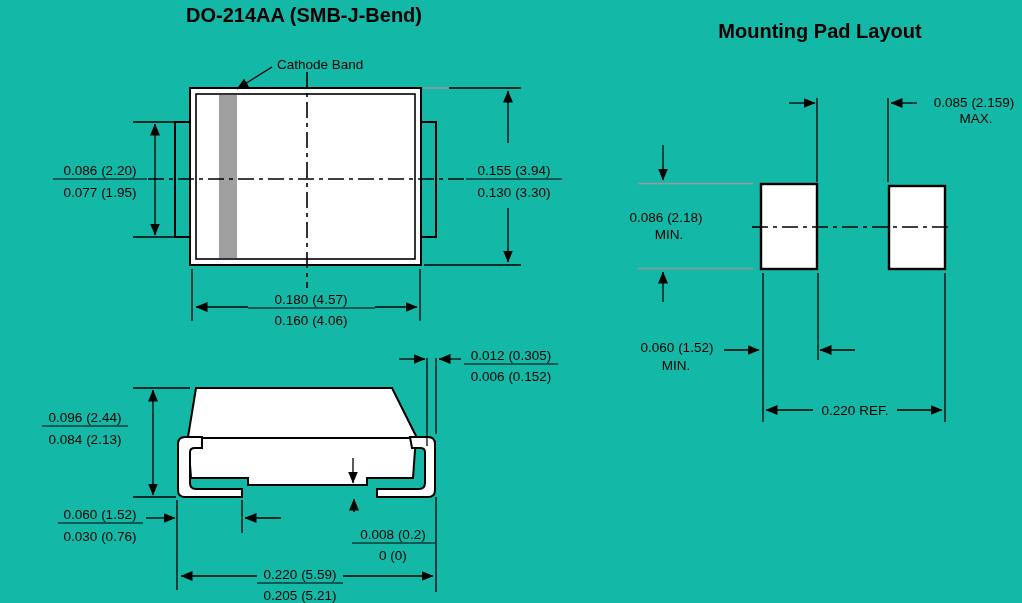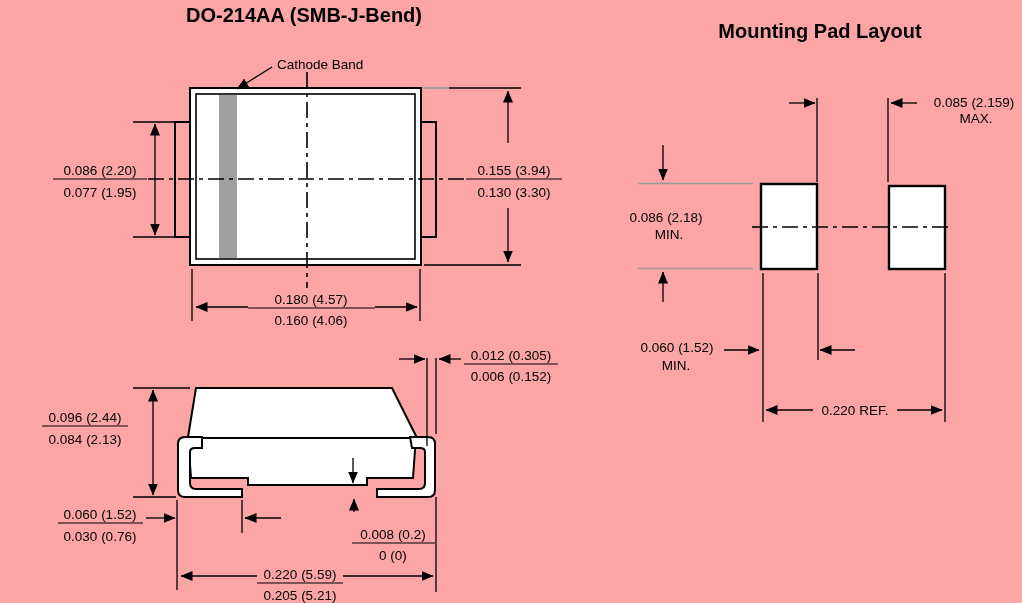--- a/index.html
+++ b/index.html
@@ -1,16 +1,16 @@
 <!DOCTYPE html>
 <html><head>
 <meta charset="utf-8">
 <style>
   html,body{margin:0;padding:0;background:#ffffff;}
-  #stage{position:relative;width:1022px;height:603px;background:#fca5a5;overflow:hidden;
+  #stage{position:relative;width:1022px;height:603px;background:#14b8a6;overflow:hidden;
          font-family:"Liberation Sans", sans-serif;}
   svg{position:absolute;left:0;top:0;}
   text{fill:#000;font-family:"Liberation Sans", sans-serif;}
   .title{font-size:20px;font-weight:bold;}
   .dim{font-size:13.5px;text-anchor:middle;}
   .lbl{font-size:13.5px;}
   .thick{stroke:#000;stroke-width:2;fill:none;}
   .thin{stroke:#000;stroke-width:1.3;fill:none;}
   .bar{stroke:#000;stroke-width:1.2;}
   .cl{stroke:#000;stroke-width:1.6;fill:none;stroke-dasharray:16 5 4 5;}

